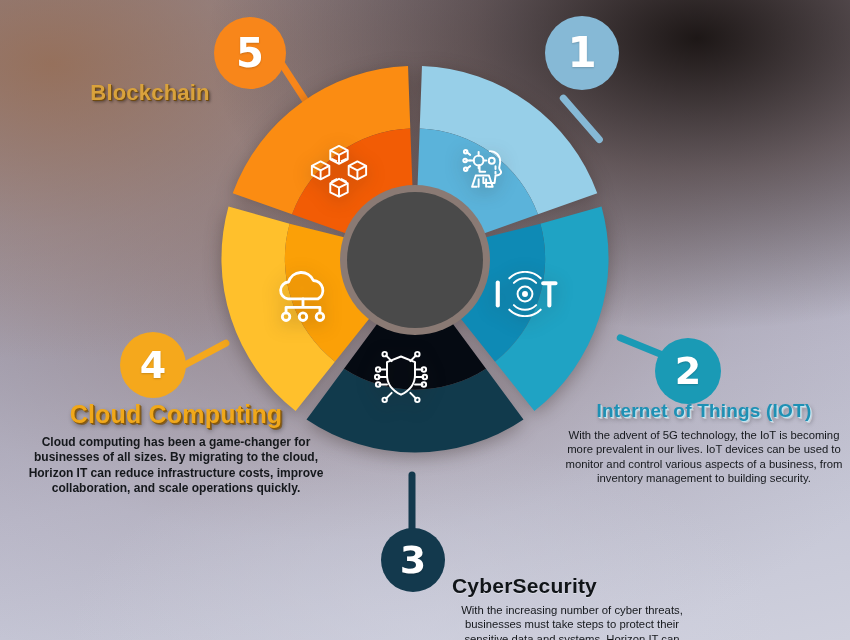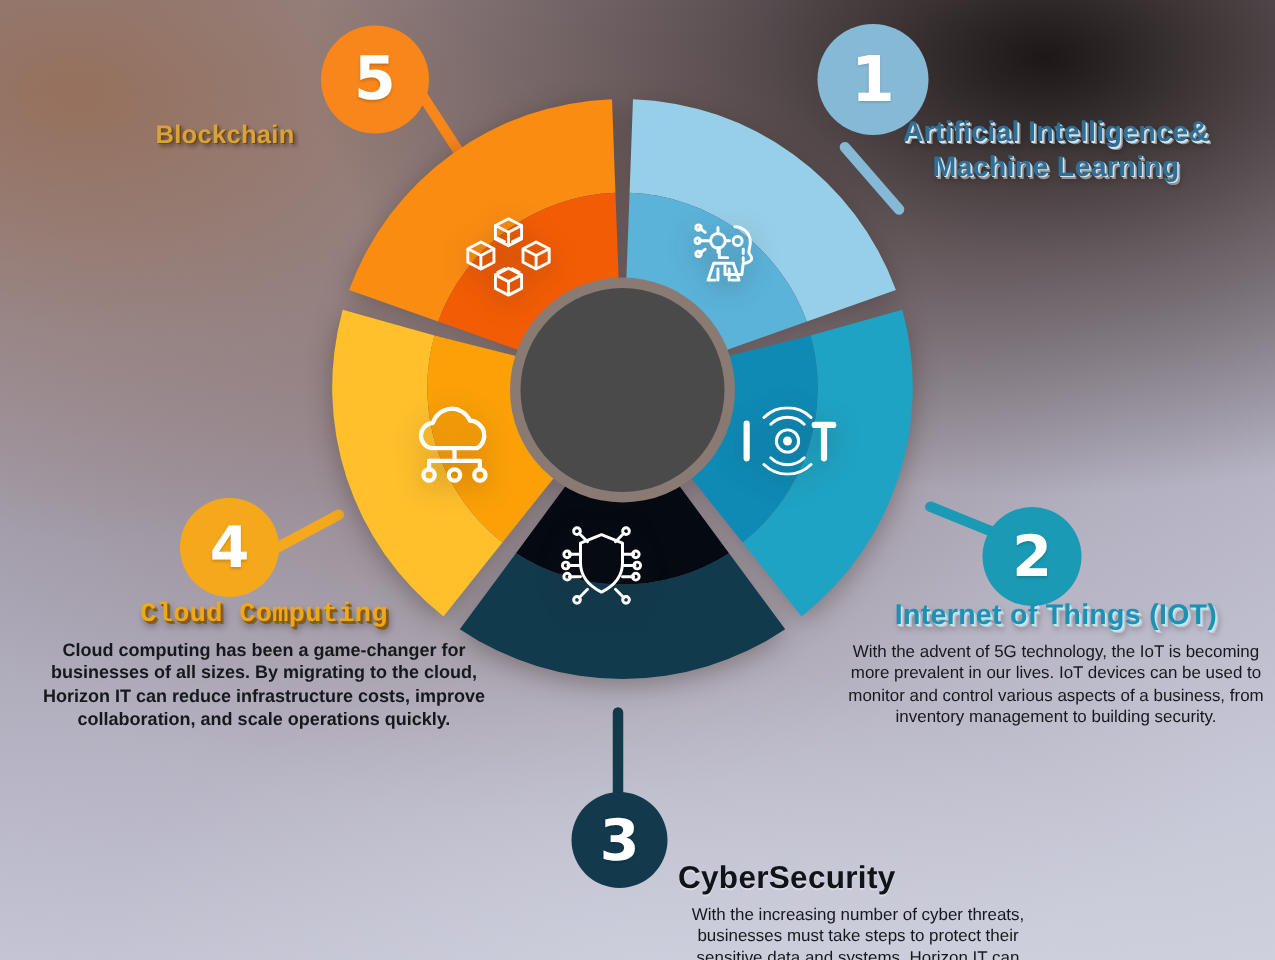--- a/index.html
+++ b/index.html
@@ -197,38 +197,34 @@
     </span>
   </div>
 
   <div class="badge" style="left:545px;top:16px;width:74px;height:74px;background:#86b9d6;font-size:42px;">1</div>
   <div class="badge" style="left:655px;top:338px;width:66px;height:66px;background:#1a9ab5;font-size:38px;">2</div>
   <div class="badge" style="left:381px;top:528px;width:64px;height:64px;background:#13394d;font-size:38px;">3</div>
   <div class="badge" style="left:120px;top:332px;width:66px;height:66px;background:#f5a81c;font-size:38px;">4</div>
   <div class="badge" style="left:214px;top:17px;width:72px;height:72px;background:#f8861a;font-size:40px;">5</div>
 
   <div class="block" style="left:560px;top:78px;width:288px;text-align:center;">
-    <div class="htitle t-blue" style="font-size:19px;line-height:1.2;">
-      <div>Artificial Intelligence&amp;</div>
-      <div>Machine Learning</div>
-    </div>
   </div>
 
   <div class="block" style="left:560px;top:400px;width:288px;text-align:center;">
     <div class="htitle t-cyan" style="font-size:19px;">Internet of Things (IOT)</div>
     <p class="body" style="font-size:11.3px;margin-top:6px;">With the advent of 5G technology, the IoT is becoming more prevalent in our lives. IoT devices can be used to monitor and control various aspects of a business, from inventory management to building security.</p>
   </div>
 
   <div class="block" style="left:452px;top:538px;width:240px;text-align:center;margin-top:36px;">
     <div class="htitle t-dark" style="font-size:21px;text-align:left;">CyberSecurity</div>
     <p class="body" style="font-size:11.3px;margin-top:5px;">With the increasing number of cyber threats, businesses must take steps to protect their sensitive data and systems. Horizon IT can benefit from implementing robust cybersecurity measures to safeguard against cyberattacks.</p>
   </div>
 
   <div class="block" style="left:16px;top:400px;width:320px;text-align:center;">
-    <div class="htitle t-gold" style="font-size:18px;font-family:Liberation Mono, monospace;">Cloud Computing</div>
+    <div class="htitle t-gold" style="font-size:25px;">Cloud Computing</div>
     <p class="body" style="font-size:12px;margin-top:6px;font-weight:bold;">Cloud computing has been a game-changer for businesses of all sizes. By migrating to the cloud, Horizon IT can reduce infrastructure costs, improve collaboration, and scale operations quickly.</p>
   </div>
 
   <div class="block" style="left:14px;top:80px;width:272px;text-align:center;">
-    <div class="htitle t-gold2" style="font-size:17px;">Blockchain</div>
+    <div class="htitle t-gold2" style="font-size:22px;">Blockchain</div>
   </div>
 
 </div>
 
 </body></html>

